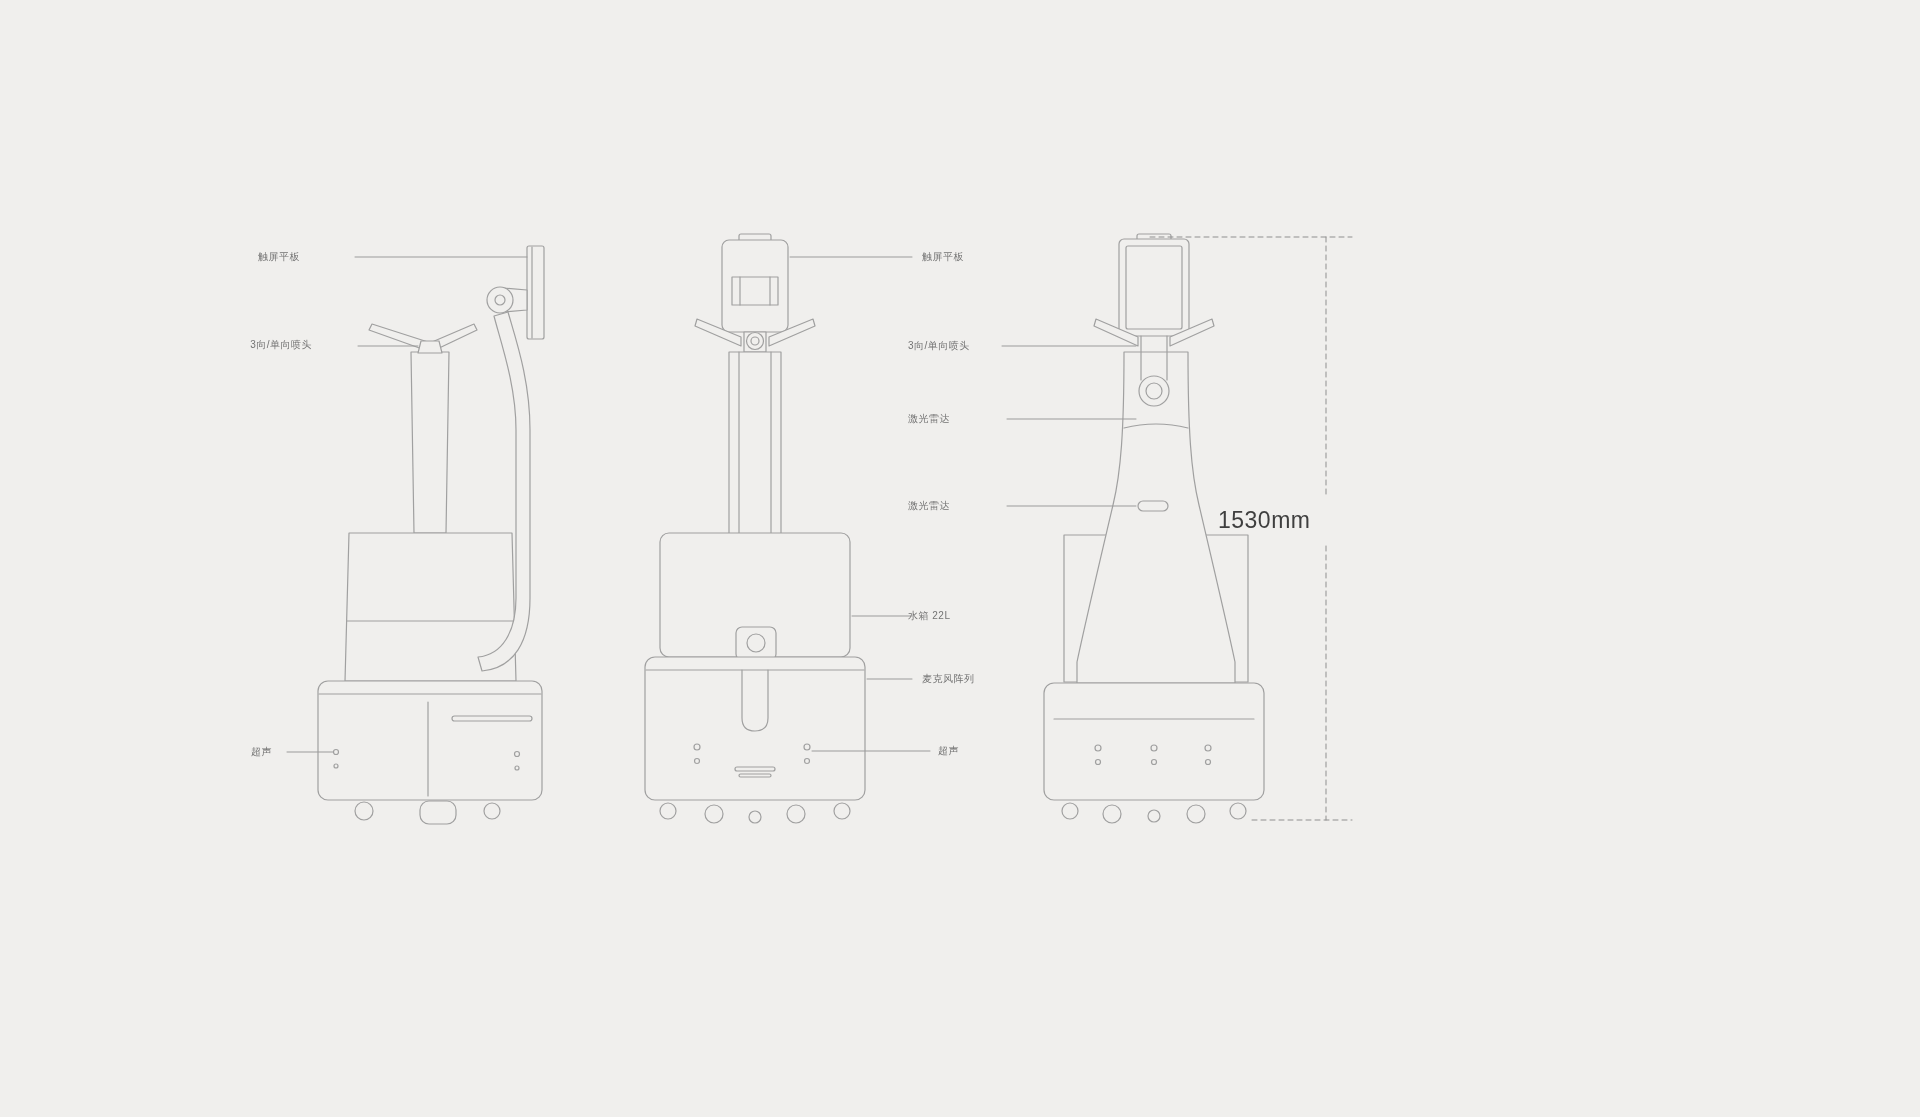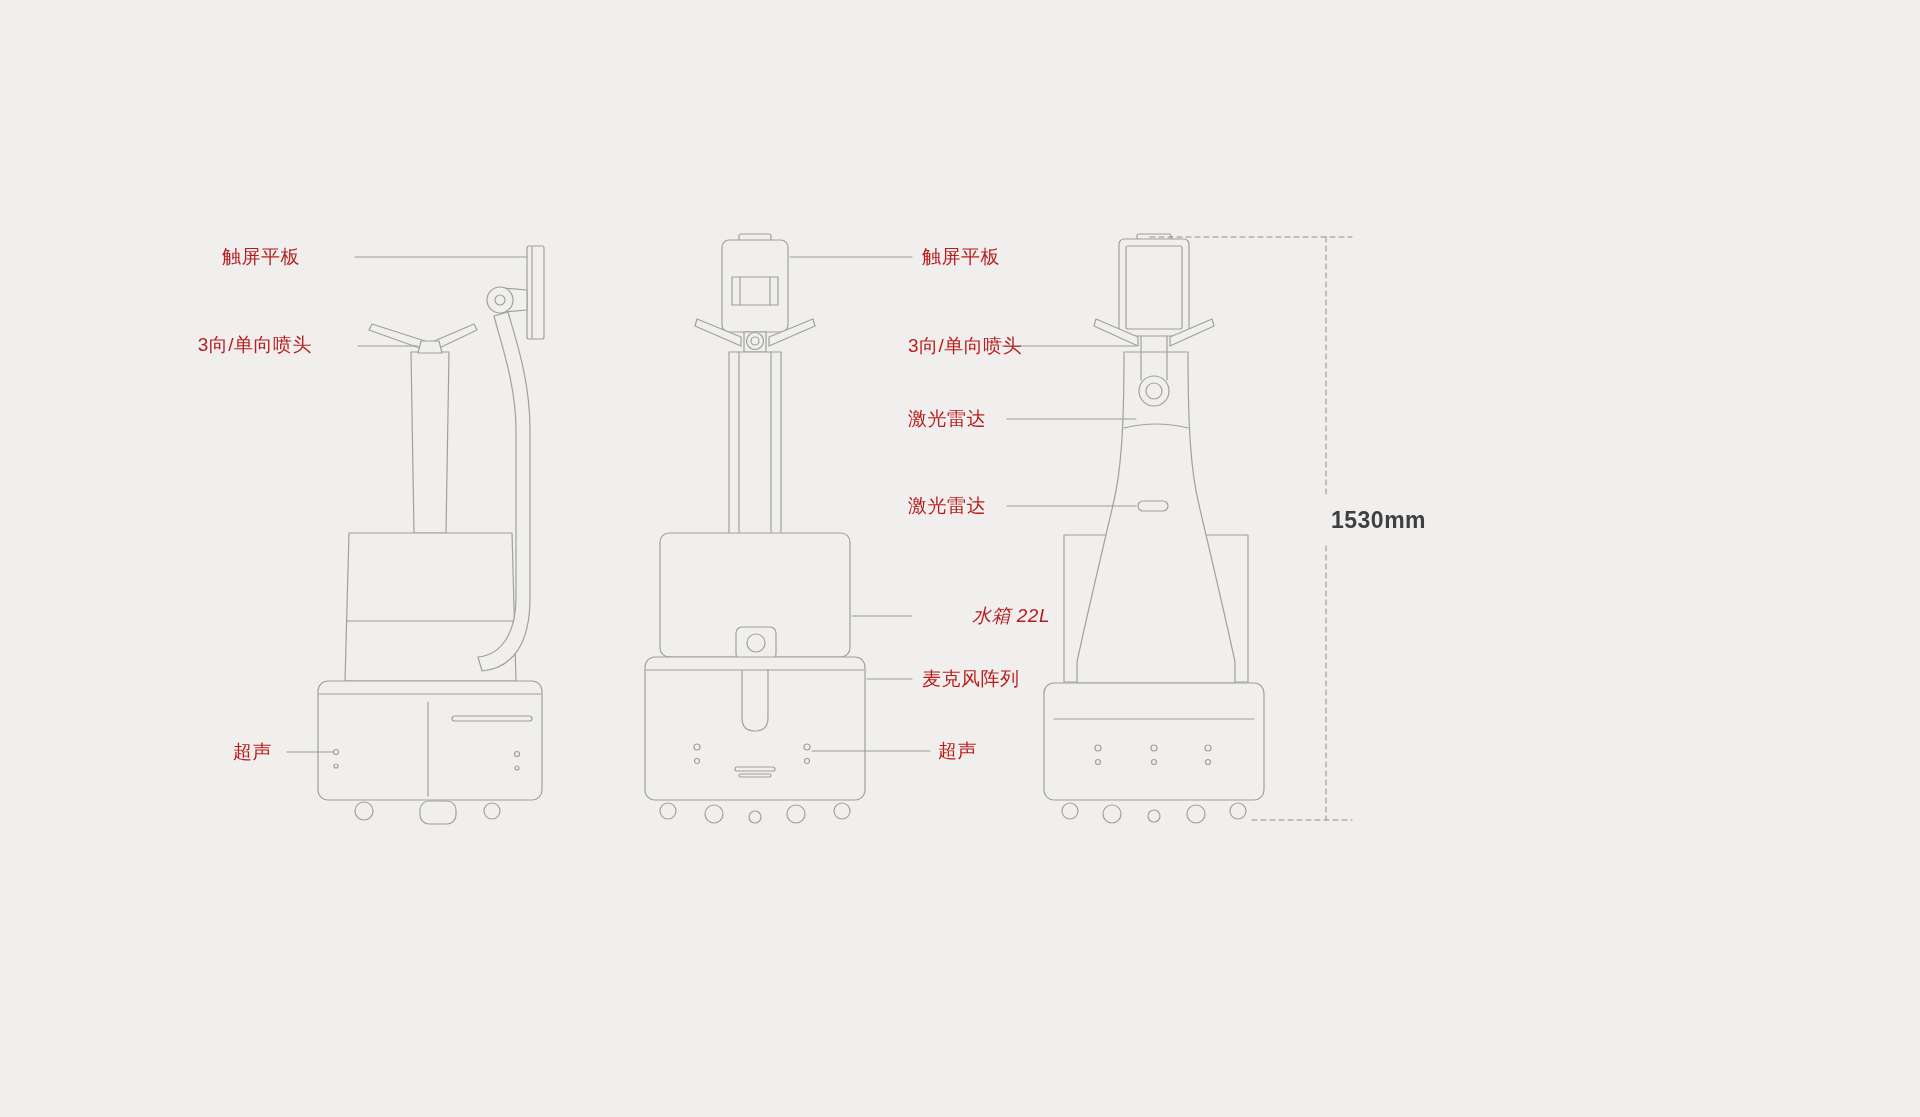--- a/index.html
+++ b/index.html
@@ -6,23 +6,23 @@
   .stage{
     position:relative;
     width:1920px;height:1117px;
     background:#f0efed;
     overflow:hidden;
     font-family:"Liberation Sans","DejaVu Sans",sans-serif;
   }
   .artwork{position:absolute;left:0;top:0;}
   .callout{
     position:absolute;
-    font-size:19px;
+    font-size:10px;
     line-height:18px;
-    color:#b91c1c;
+    color:#737373;
     letter-spacing:0.5px;
     white-space:nowrap;
   }
   .dim-text{
     position:absolute;
     font-size:23px;
     line-height:26px;
     color:#3f3f3f;
     letter-spacing:0.5px;
     white-space:nowrap;
@@ -214,20 +214,20 @@
   <div class="callout" style="left:180px;top:743px;width:92px;text-align:right;">超声</div>
 
   <div class="callout" style="left:922px;top:248px;">触屏平板</div>
 
   <div class="callout" style="left:908px;top:337px;">3向/单向喷头</div>
 
   <div class="callout" style="left:908px;top:410px;">激光雷达</div>
 
   <div class="callout" style="left:908px;top:497px;">激光雷达</div>
 
-  <div class="callout" style="left:972px;top:607px;font-style:italic;">水箱 22L</div>
+  <div class="callout" style="left:908px;top:607px;">水箱 22L</div>
 
   <div class="callout" style="left:922px;top:670px;">麦克风阵列</div>
 
   <div class="callout" style="left:938px;top:742px;">超声</div>
 
-  <div class="dim-text" style="left:1331px;top:507px;font-weight:bold;">1530mm</div>
+  <div class="dim-text" style="left:1218px;top:507px;">1530mm</div>
 </div>
 
 </body></html>

